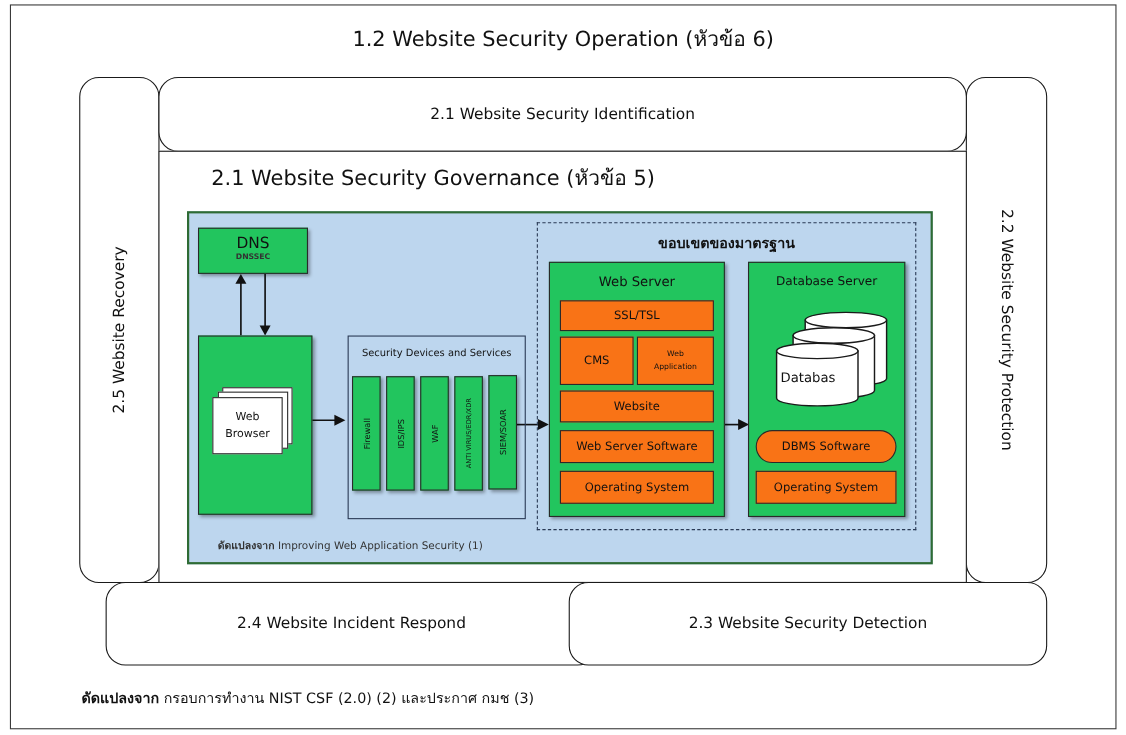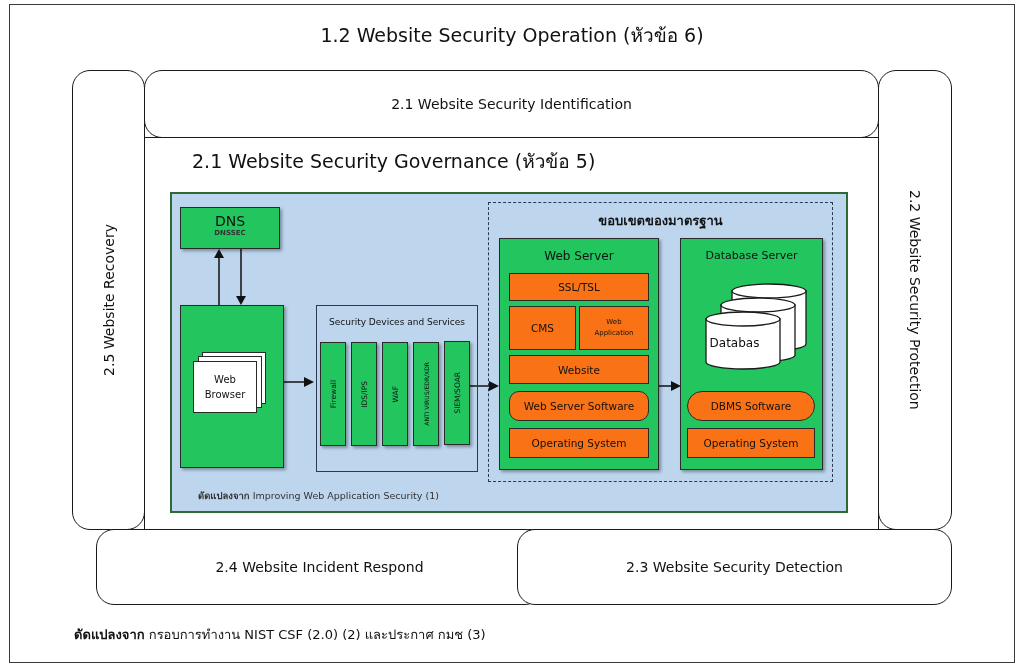--- a/index.html
+++ b/index.html
@@ -125,21 +125,21 @@
 <div class="abs inner" style="left:509px;top:306px;width:67px;height:44px;">
   <span>CMS</span>
 </div>
 <div class="abs inner" style="left:579px;top:306px;width:70px;height:44px;flex-direction:column;font-size:7px;line-height:11px;">
   <span>Web</span>
   <span>Application</span>
 </div>
 <div class="abs inner" style="left:509px;top:355px;width:140px;height:29px;">
   <span>Website</span>
 </div>
-<div class="abs inner" style="left:509px;top:391px;width:140px;height:30px;border-radius:10px;">
+<div class="abs inner" style="left:509px;top:391px;width:140px;height:30px;">
   <span>Web Server Software</span>
 </div>
 <div class="abs inner" style="left:509px;top:428px;width:140px;height:30px;">
   <span>Operating System</span>
 </div>
 
 <div class="abs wbox" style="left:680px;top:238px;width:143px;height:232px;"></div>
 <div class="abs" style="left:680px;top:249px;width:143px;text-align:center;font-size:11px;">Database Server</div>
 
 <svg style="left:0;top:0;width:1024px;height:668px;">

